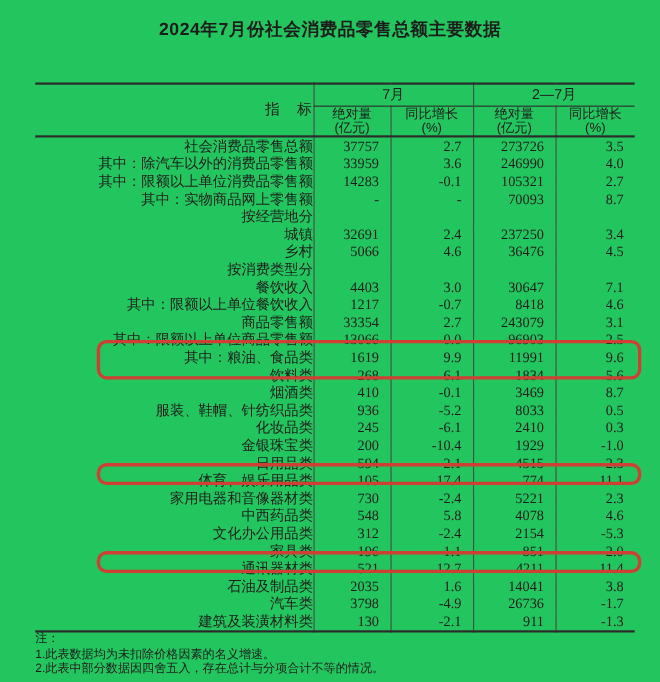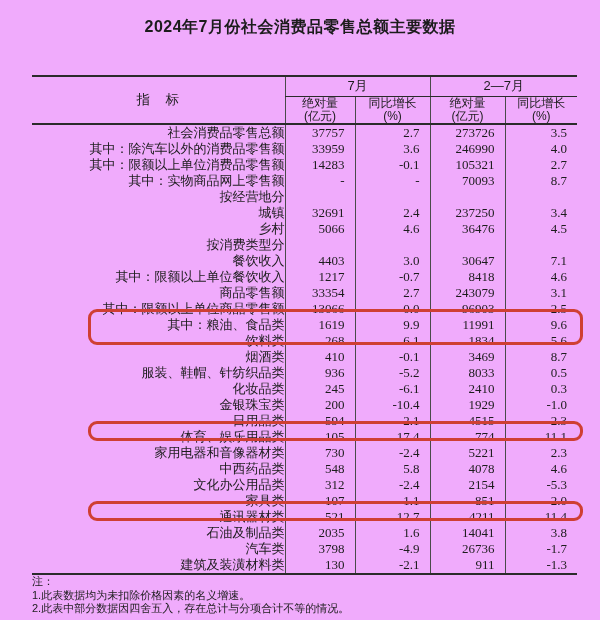--- a/index.html
+++ b/index.html
@@ -1,20 +1,20 @@
 <!DOCTYPE html>
 <html><head>
 <meta charset="utf-8">
 <style>
   * { margin:0; padding:0; box-sizing:border-box; }
   html,body { background:#ffffff; }
   .page {
     position:relative;
     width:600px; height:620px;
-    background:#f0abfc;
+    background:#22c55e;
     font-family:"Liberation Sans", sans-serif;
     color:#1c1c1c;
     overflow:hidden;
   }
   .title {
     position:absolute; top:17px; left:0; width:100%;
     text-align:center;
     font-size:16px; font-weight:bold;
     letter-spacing:0.5px;
   }
@@ -34,21 +34,21 @@
   col.c-v3 { width:75px; }
   col.c-v4 { width:72px; }
   thead th {
     font-weight:normal;
     font-size:13px;
     text-align:center;
     vertical-align:middle;
   }
   thead tr.hrow1 th { height:20px; }
   thead tr.hrow2 th { height:26px; line-height:13px; font-size:12px; }
-  th.indicator-h { font-size:13.5px; letter-spacing:1px; }
+  th.indicator-h { font-size:13.5px; letter-spacing:1px;text-align:right; }
   th.group-h { border-bottom:1px solid #2b2b2b; }
   .vline { border-left:1px solid #4a4a4a; }
   thead { border-bottom:2px solid #2b2b2b; }
   tbody td {
     height:16px;
     line-height:16px;
     font-size:13px;
     white-space:nowrap;
     overflow:hidden;
   }
@@ -275,21 +275,21 @@
           </tr>
           <tr>
             <td class="label indent-4">文化办公用品类</td>
             <td class="val vline">312</td>
             <td class="val vline">-2.4</td>
             <td class="val vline">2154</td>
             <td class="val vline">-5.3</td>
           </tr>
           <tr>
             <td class="label indent-4">家具类</td>
-            <td class="val vline">107</td>
+            <td class="val vline">196</td>
             <td class="val vline">-1.1</td>
             <td class="val vline">851</td>
             <td class="val vline">2.0</td>
           </tr>
           <tr>
             <td class="label indent-4">通讯器材类</td>
             <td class="val vline">521</td>
             <td class="val vline">12.7</td>
             <td class="val vline">4211</td>
             <td class="val vline">11.4</td>

